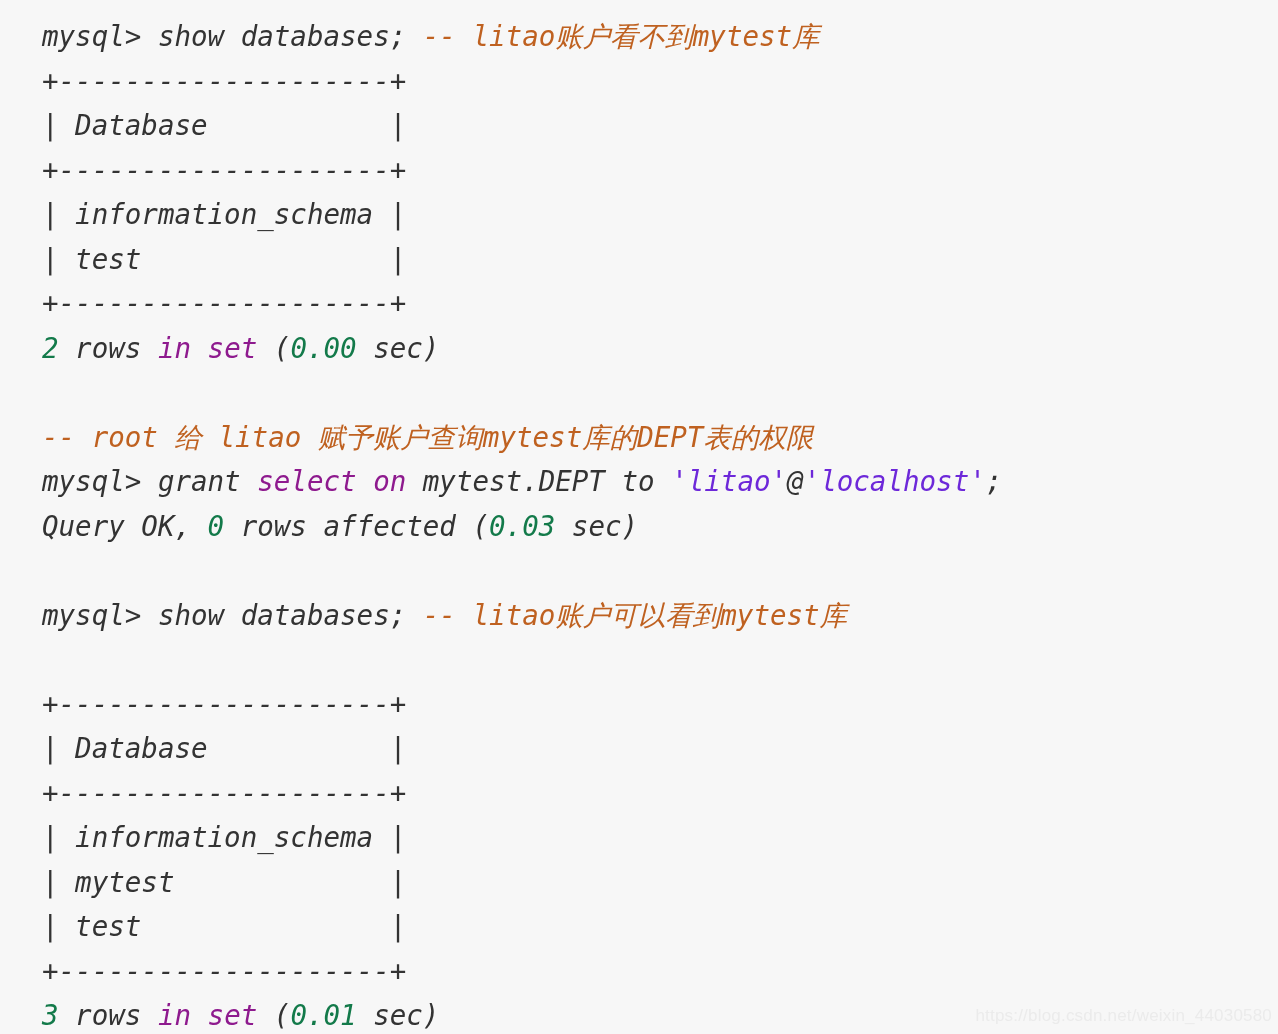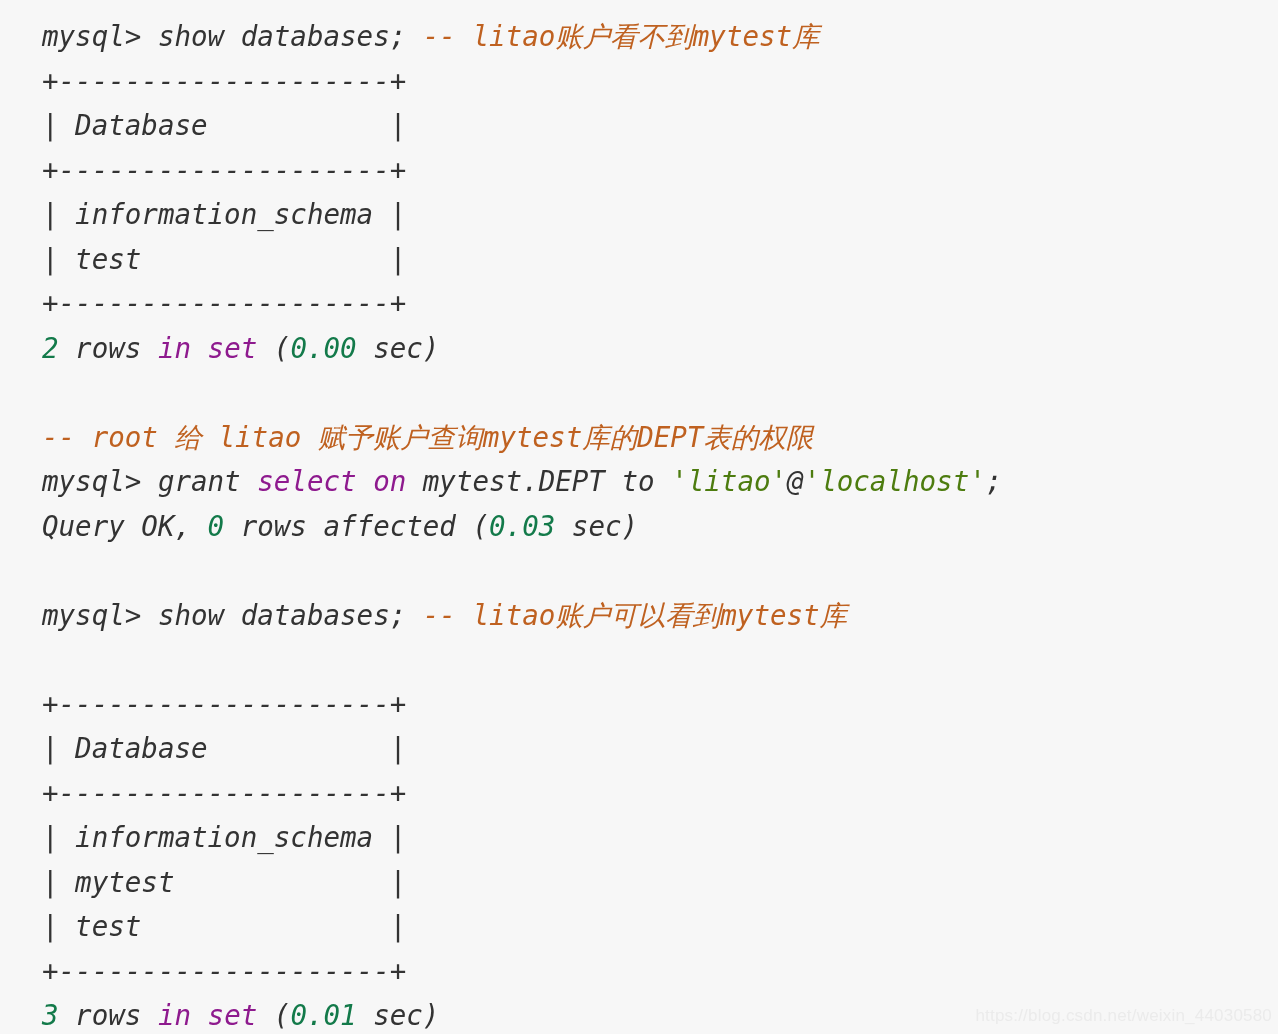--- a/index.html
+++ b/index.html
@@ -32,21 +32,21 @@
     min-height: 44.5px;
     font-style: italic;
   }
   .line.blank {
     height: 44.5px;
   }
   .tok-default  { color: #333333; }
   .tok-comment  { color: #bf6120; }
   .tok-keyword  { color: #8e1a8e; text-align: center; }
   .tok-number   { color: #137a4a; }
-  .tok-string   { color: #4d7c0f; }
+  .tok-string   { color: #6d28d9; }
   .watermark {
     position: absolute;
     right: 6px;
     bottom: 8px;
     font-family: "Liberation Sans", sans-serif;
     font-size: 17px;
     color: #ebebeb;
     letter-spacing: 0.2px;
     white-space: pre;
     pointer-events: none;

